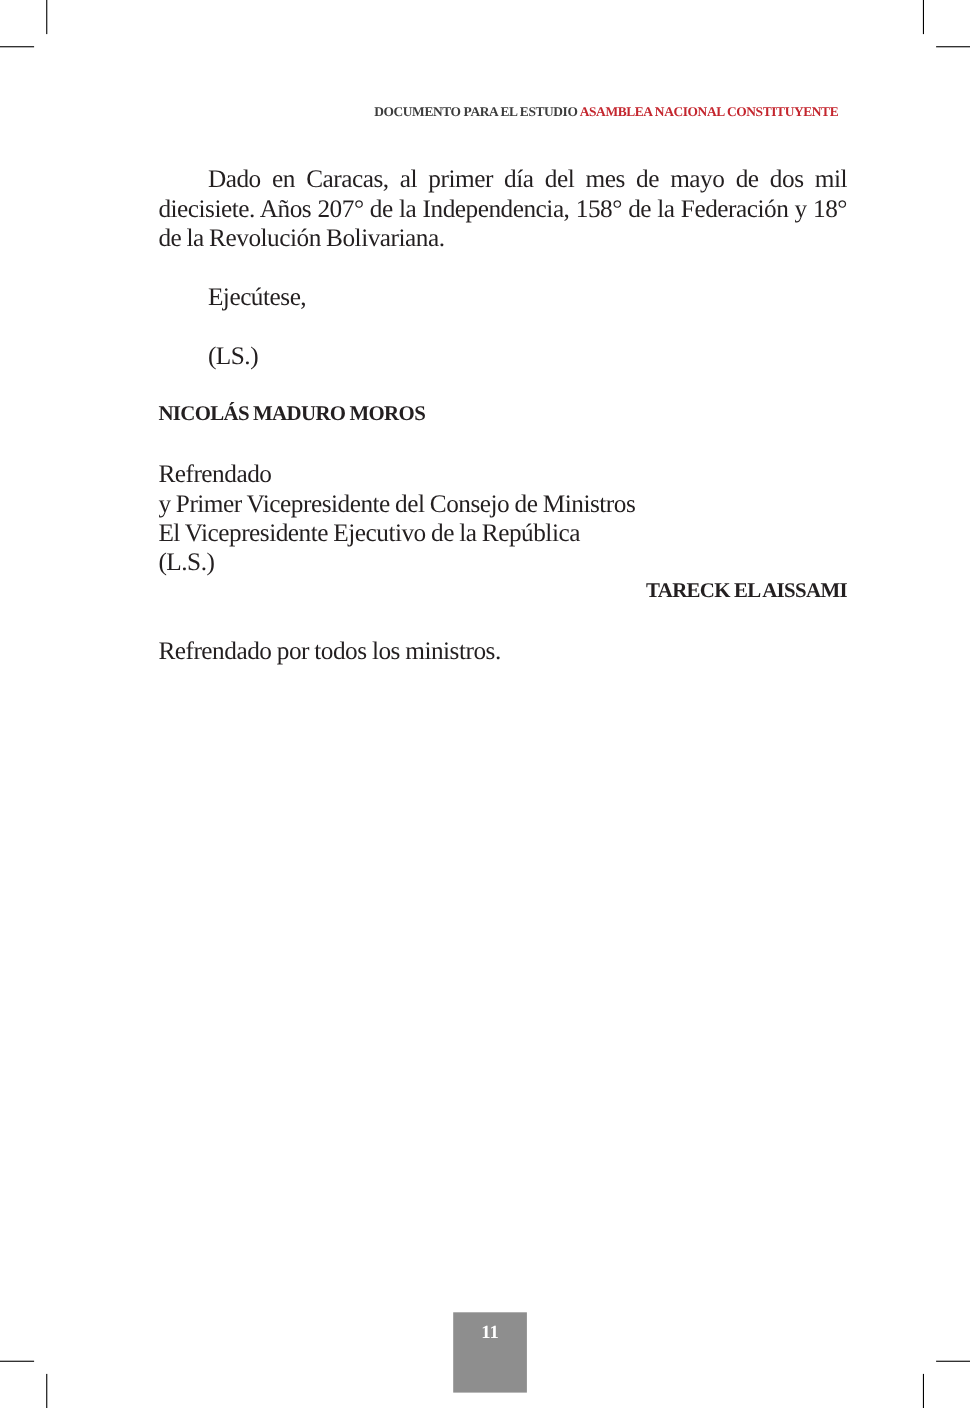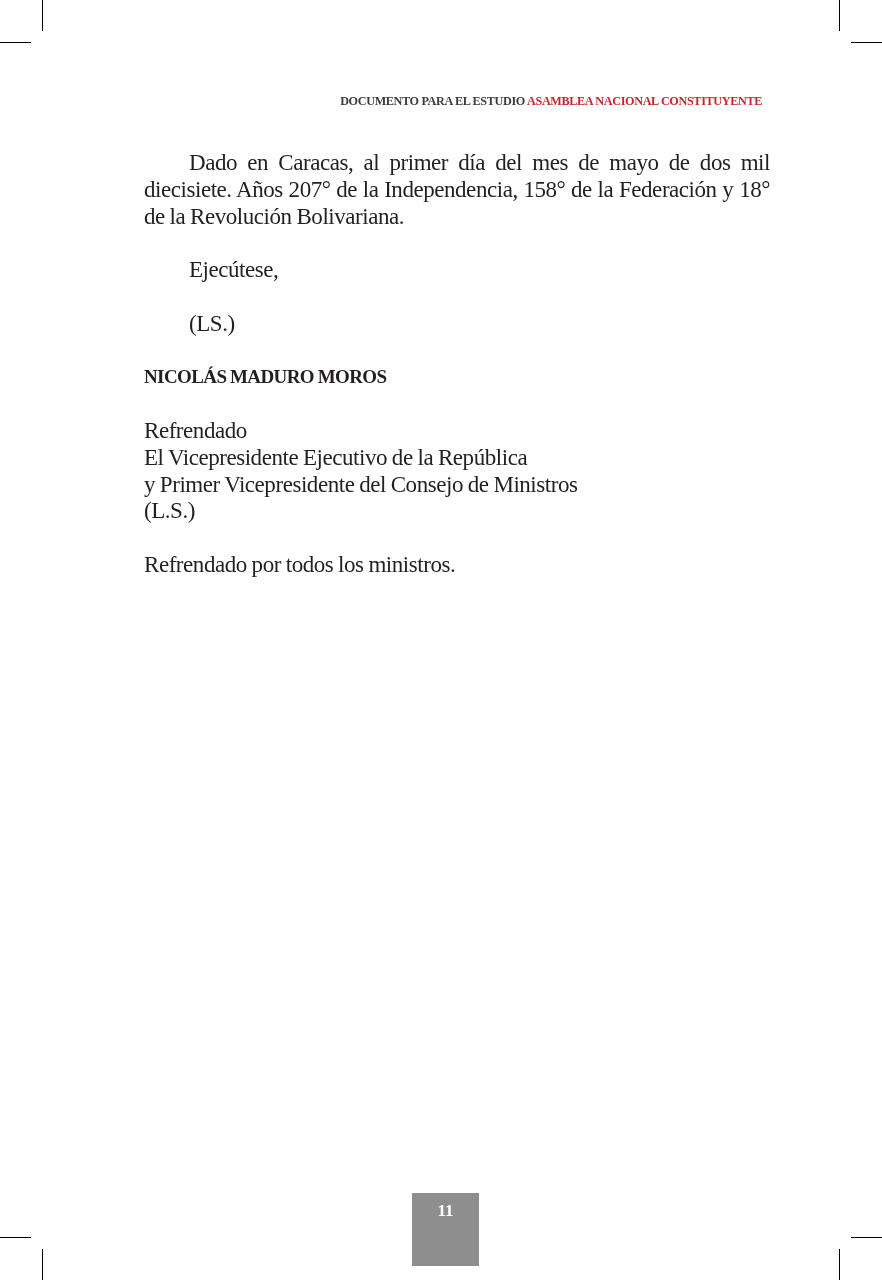--- a/index.html
+++ b/index.html
@@ -97,23 +97,24 @@
   <p class="para indent">Dado en Caracas, al primer día del mes de mayo de dos mil diecisiete. Años 207° de la Independencia, 158° de la Federación y 18° de la Revolución Bolivariana.</p>
 
   <p class="para indent gap1">Ejecútese,</p>
 
   <p class="para indent gap1">(LS.)</p>
 
   <p class="para gap1 bold-name">NICOLÁS MADURO MOROS</p>
 
   <div class="gap1">
     <span class="block-line">Refrendado</span>
+    <span class="block-line">y Primer Vicepresidente del Consejo de Ministros</span>
     <span class="block-line">El Vicepresidente Ejecutivo de la República</span>
-    <span class="block-line">y Primer Vicepresidente del Consejo de Ministros</span>
     <span class="block-line">(L.S.)</span>
+    <span class="block-line right bold-name">TARECK EL AISSAMI</span>
   </div>
 
   <p class="para gap1">Refrendado por todos los ministros.</p>
 </div>
 
 <div class="page-number-box">
   <span>11</span>
 </div>
 
 </body></html>

